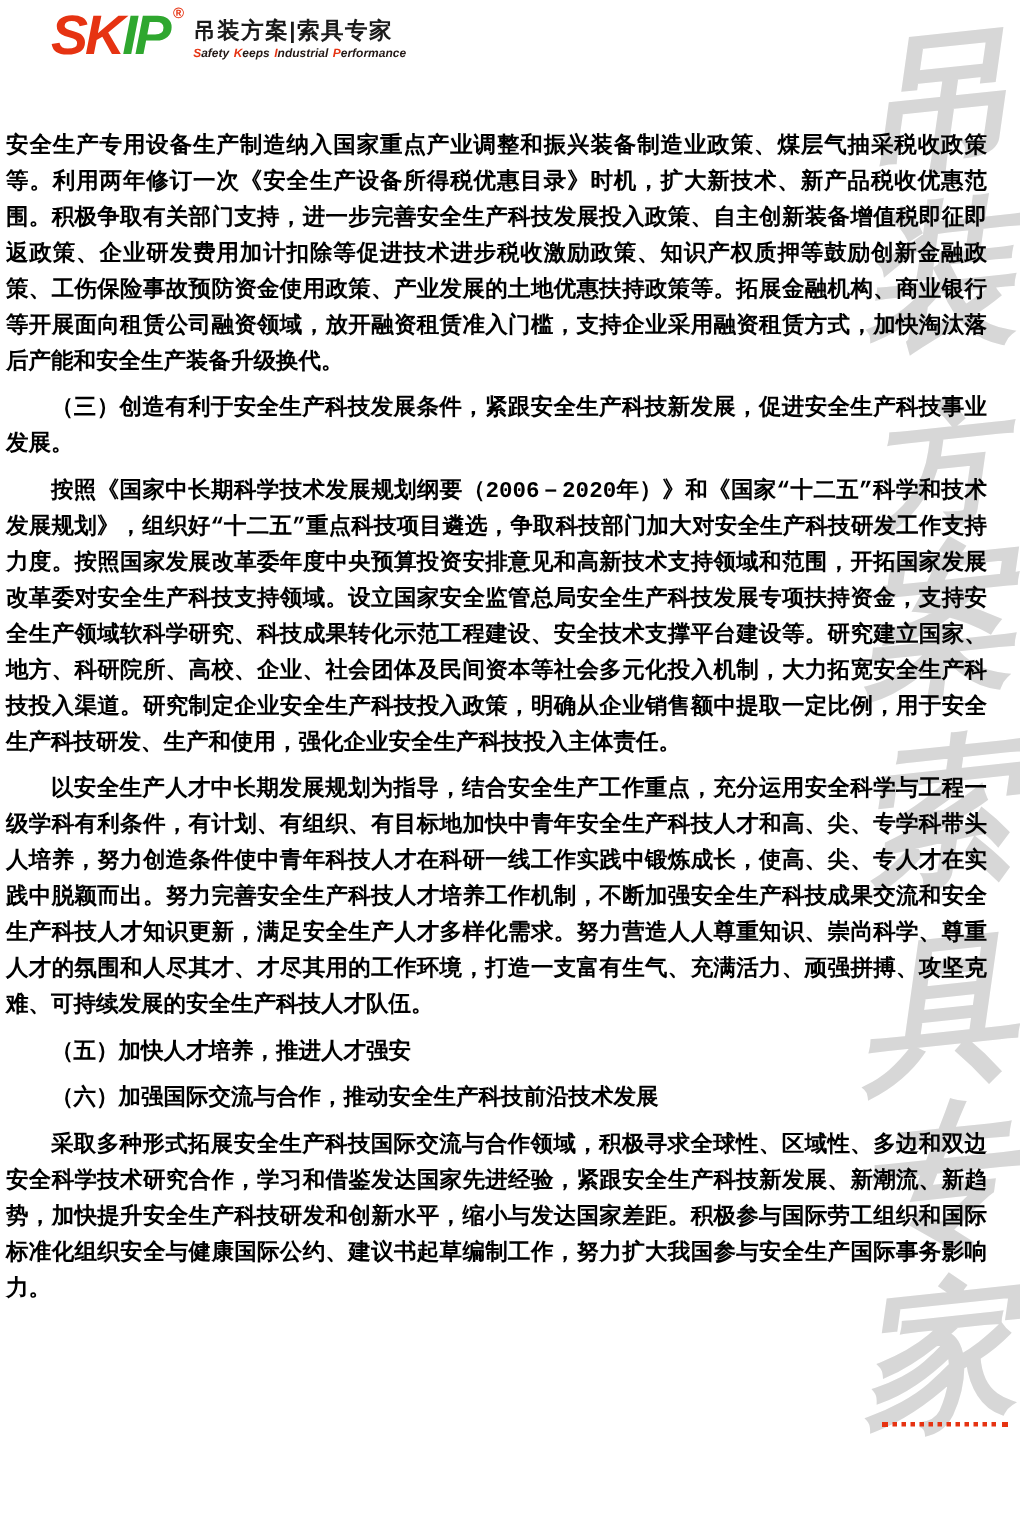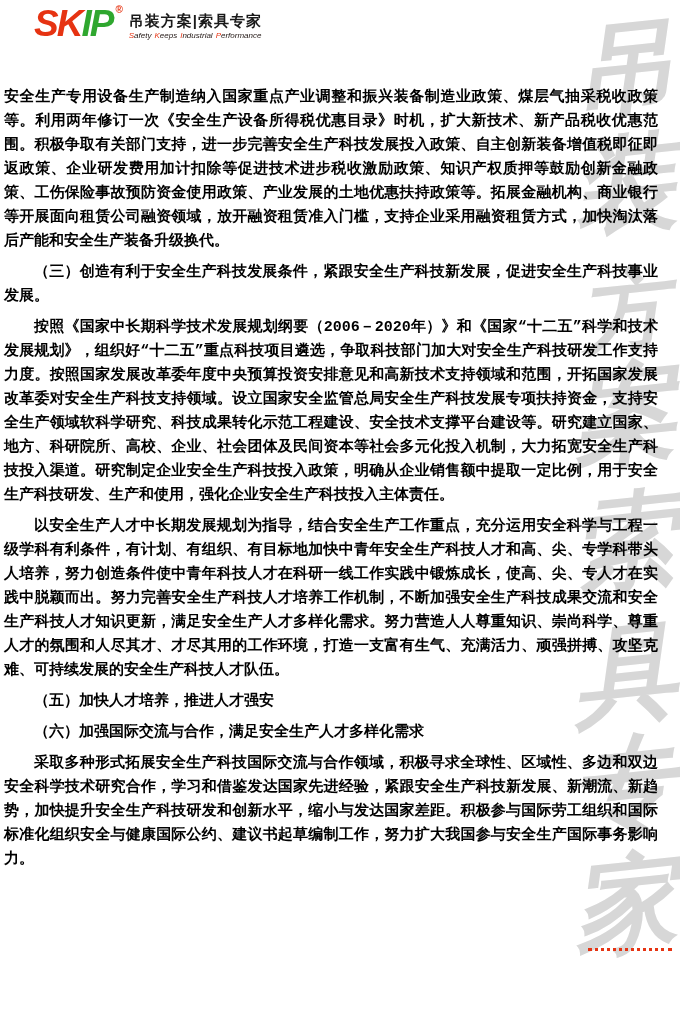--- a/index.html
+++ b/index.html
@@ -22,21 +22,21 @@
   .wm-char:nth-child(8){top:852px;}
 
   
   .logo{position:absolute;top:4px;left:34px;display:flex;align-items:flex-start;z-index:2;}
   .brand-wrap{display:flex;align-items:flex-start;}
   .brand{font-size:37px;line-height:40px;font-weight:bold;font-style:italic;
          letter-spacing:-2px;font-family:"Liberation Sans",sans-serif;}
   .reg{font-size:10px;line-height:10px;margin-left:3px;margin-top:1px;font-weight:bold;}
   .tag{margin-left:6px;padding-top:7px;}
   .tag-cn{font-size:15px;line-height:20px;font-weight:bold;color:#1a1a1a;letter-spacing:1px;white-space:nowrap;}
-  .tag-en{font-size:8px;line-height:10px;font-weight:normal;font-style:italic;color:#231815;white-space:nowrap;}
+  .tag-en{font-size:8px;line-height:10px;font-weight:bold;font-style:italic;color:#231815;white-space:nowrap;}
   .tag-en .word{margin-right:3px;}
 
   
   .doc{position:absolute;left:4px;top:86px;width:656px;z-index:1;
        font-size:15px;font-weight:bold;color:#000;line-height:24px;text-align:justify;}
   .para{margin:0 2px 7px 0;font-family:Liberation Mono, monospace;}
   .para.indent{text-indent:2em;}
 
   
   .red-dots{position:absolute;left:588px;top:948px;width:84px;height:0;
@@ -68,19 +68,19 @@
       <div class="tag-en"><span class="word"><span style="color: rgb(230, 51, 18);">S</span><span>afety</span></span><span class="word"><span style="color: rgb(230, 51, 18);">K</span><span>eeps</span></span><span class="word"><span style="color: rgb(230, 51, 18);">I</span><span>ndustrial</span></span><span class="word"><span style="color: rgb(230, 51, 18);">P</span><span>erformance</span></span></div>
     </div>
   </header>
 
   <main class="doc">
       <p class="para">安全生产专用设备生产制造纳入国家重点产业调整和振兴装备制造业政策、煤层气抽采税收政策等。利用两年修订一次《安全生产设备所得税优惠目录》时机，扩大新技术、新产品税收优惠范围。积极争取有关部门支持，进一步完善安全生产科技发展投入政策、自主创新装备增值税即征即返政策、企业研发费用加计扣除等促进技术进步税收激励政策、知识产权质押等鼓励创新金融政策、工伤保险事故预防资金使用政策、产业发展的土地优惠扶持政策等。拓展金融机构、商业银行等开展面向租赁公司融资领域，放开融资租赁准入门槛，支持企业采用融资租赁方式，加快淘汰落后产能和安全生产装备升级换代。</p>
       <p class="para indent">（三）创造有利于安全生产科技发展条件，紧跟安全生产科技新发展，促进安全生产科技事业发展。</p>
       <p class="para indent">按照《国家中长期科学技术发展规划纲要（2006－2020年）》和《国家“十二五”科学和技术发展规划》，组织好“十二五”重点科技项目遴选，争取科技部门加大对安全生产科技研发工作支持力度。按照国家发展改革委年度中央预算投资安排意见和高新技术支持领域和范围，开拓国家发展改革委对安全生产科技支持领域。设立国家安全监管总局安全生产科技发展专项扶持资金，支持安全生产领域软科学研究、科技成果转化示范工程建设、安全技术支撑平台建设等。研究建立国家、地方、科研院所、高校、企业、社会团体及民间资本等社会多元化投入机制，大力拓宽安全生产科技投入渠道。研究制定企业安全生产科技投入政策，明确从企业销售额中提取一定比例，用于安全生产科技研发、生产和使用，强化企业安全生产科技投入主体责任。</p>
       <p class="para indent">以安全生产人才中长期发展规划为指导，结合安全生产工作重点，充分运用安全科学与工程一级学科有利条件，有计划、有组织、有目标地加快中青年安全生产科技人才和高、尖、专学科带头人培养，努力创造条件使中青年科技人才在科研一线工作实践中锻炼成长，使高、尖、专人才在实践中脱颖而出。努力完善安全生产科技人才培养工作机制，不断加强安全生产科技成果交流和安全生产科技人才知识更新，满足安全生产人才多样化需求。努力营造人人尊重知识、崇尚科学、尊重人才的氛围和人尽其才、才尽其用的工作环境，打造一支富有生气、充满活力、顽强拼搏、攻坚克难、可持续发展的安全生产科技人才队伍。</p>
       <p class="para indent">（五）加快人才培养，推进人才强安</p>
-      <p class="para indent">（六）加强国际交流与合作，满足安全生产人才多样化需求</p>
+      <p class="para indent">（六）加强国际交流与合作，推动安全生产科技前沿技术发展</p>
       <p class="para indent">采取多种形式拓展安全生产科技国际交流与合作领域，积极寻求全球性、区域性、多边和双边安全科学技术研究合作，学习和借鉴发达国家先进经验，紧跟安全生产科技新发展、新潮流、新趋势，加快提升安全生产科技研发和创新水平，缩小与发达国家差距。积极参与国际劳工组织和国际标准化组织安全与健康国际公约、建议书起草编制工作，努力扩大我国参与安全生产国际事务影响力。</p>
     </main>
 
   <div class="red-dots"></div>
 
 </div>
 
 </body></html>

